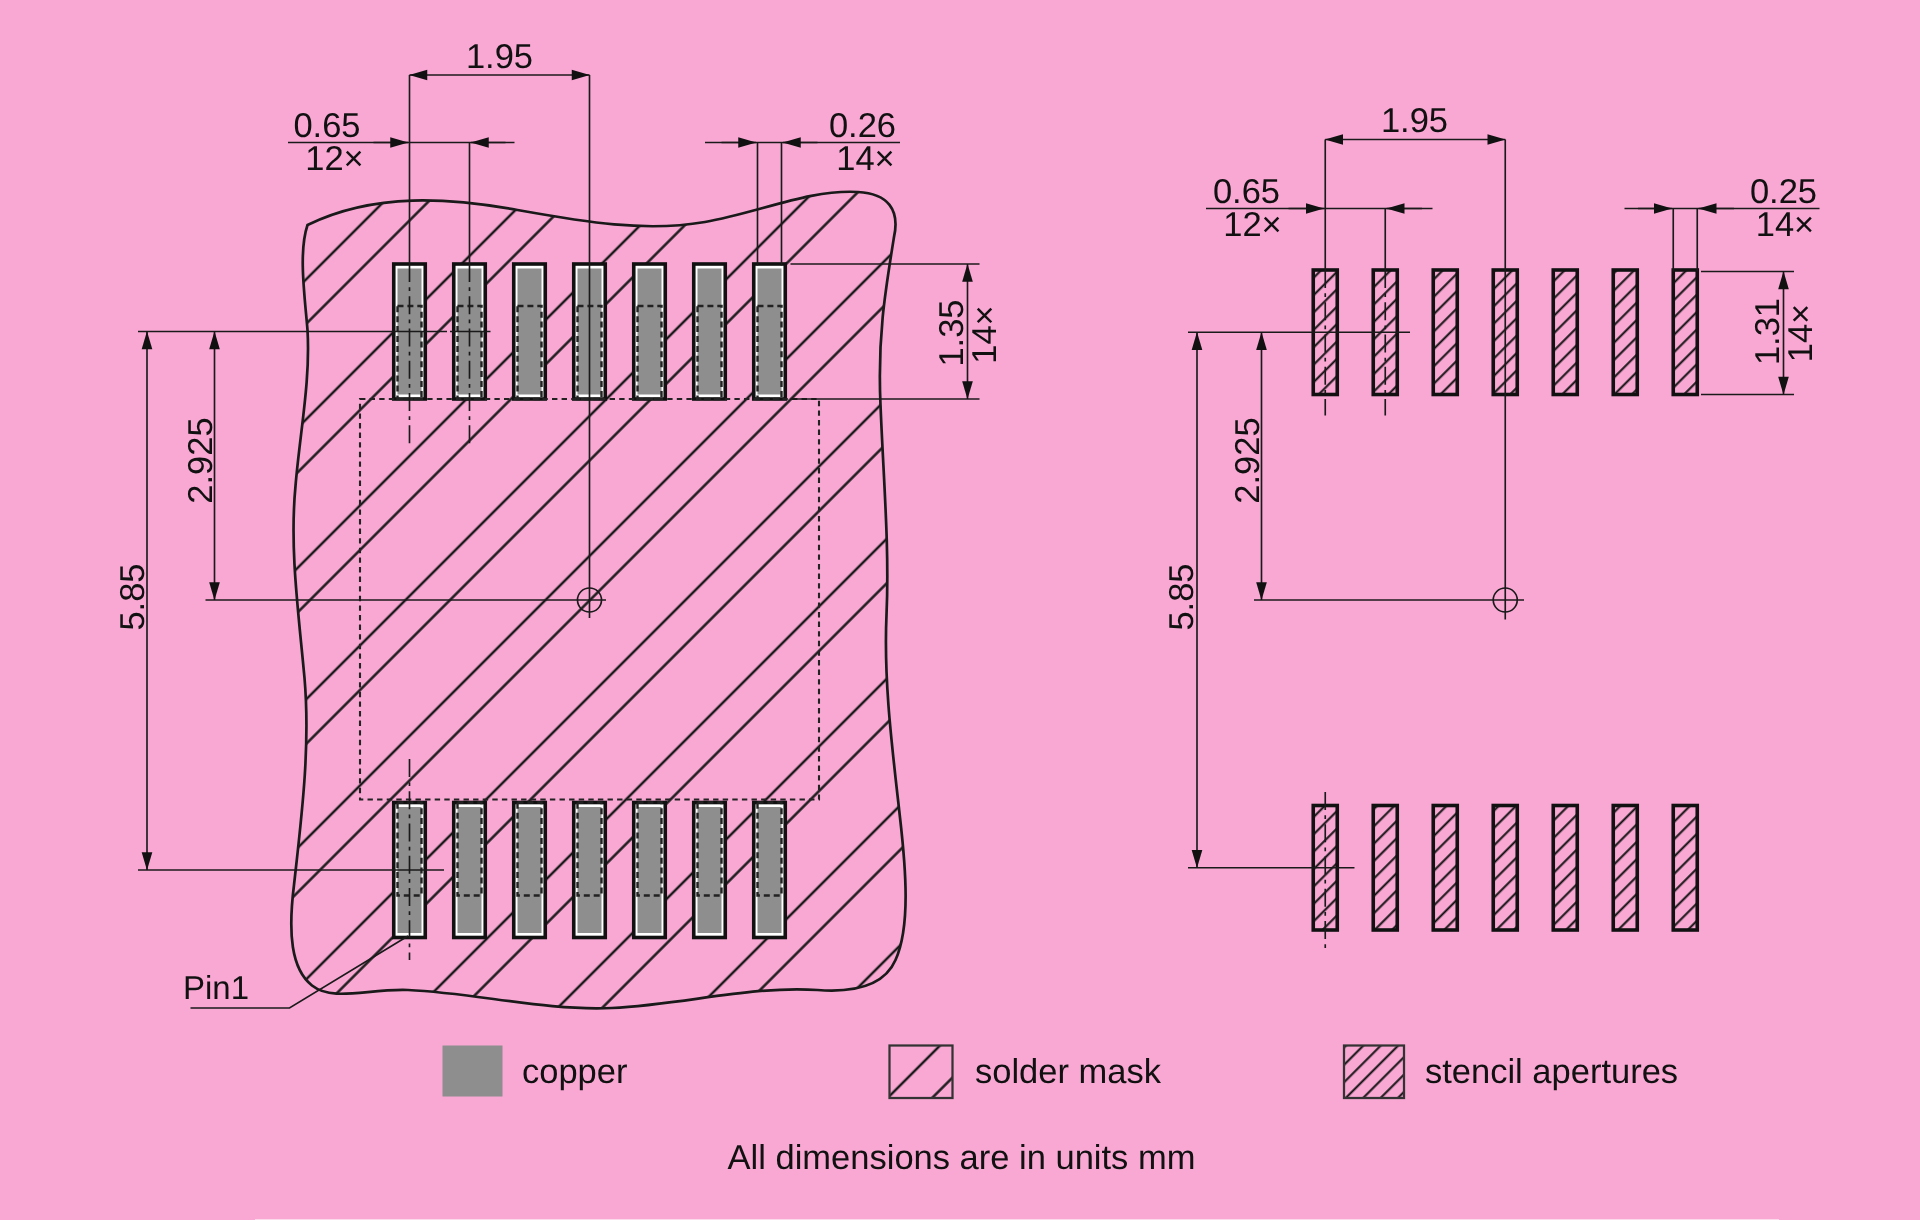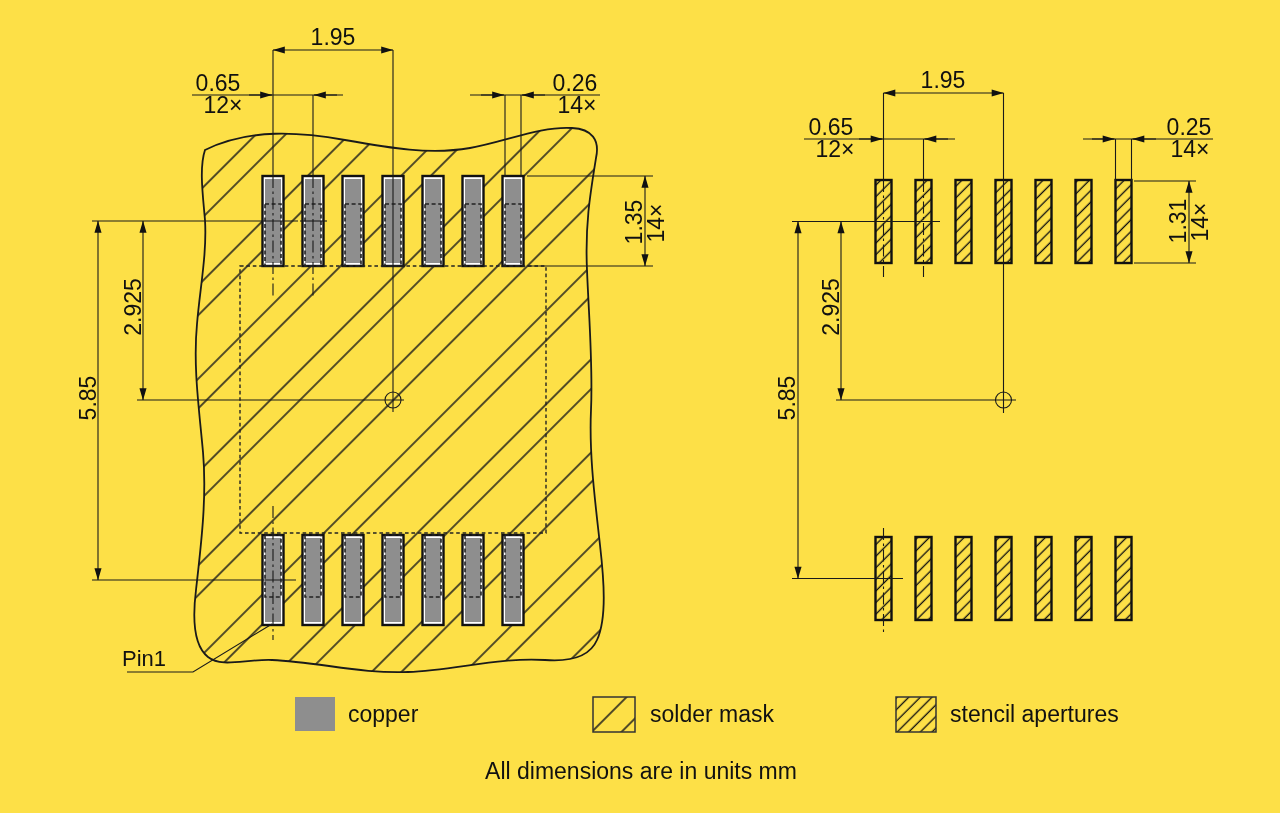--- a/index.html
+++ b/index.html
@@ -1,16 +1,16 @@
 <!DOCTYPE html>
 <html><head>
 <meta charset="utf-8">
 <style>
   html,body{margin:0;padding:0;background:#ffffff;}
-  .page{width:1280px;height:813px;background:#fde047;position:relative;overflow:hidden;}
+  .page{width:1280px;height:813px;background:#f9a8d4;position:relative;overflow:hidden;}
   svg{display:block;}
   text{font-family:"Liberation Sans","DejaVu Sans",sans-serif;font-size:23px;fill:#111;}
   text.small{font-size:22px;}
   .thin{stroke:#1a1a1a;stroke-width:1.1;fill:none;}
   .cl{stroke:#1a1a1a;stroke-width:1.1;fill:none;stroke-dasharray:12 3.5 2.5 3.5;}
   .dashedbody{stroke:#222;stroke-width:1.4;fill:none;stroke-dasharray:3.6 2.8;}
   .leaddash{stroke:#222;stroke-width:1.6;fill:none;stroke-dasharray:4 2.6;}
   .blob{stroke:#1a1a1a;stroke-width:1.8;}
   .padouter{stroke:#111;stroke-width:2.4;fill:#fff;}
   .aper{stroke:#111;stroke-width:2.4;}

